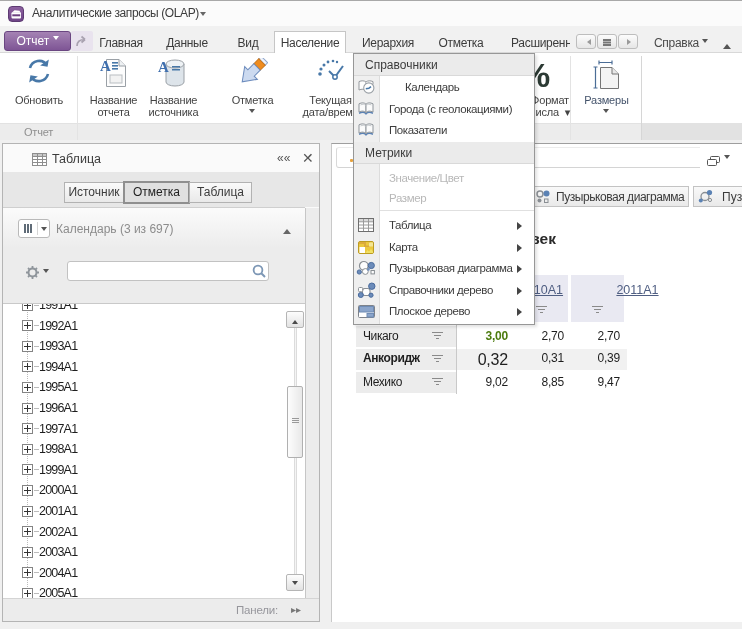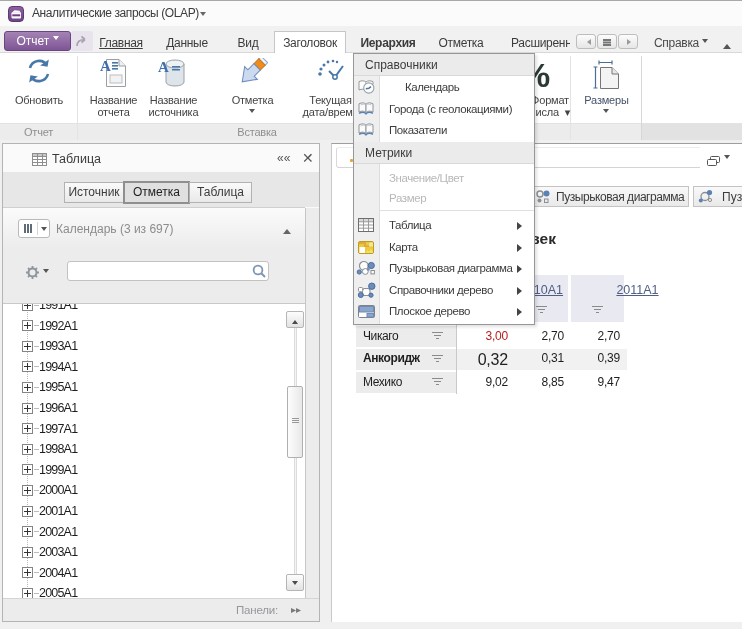--- a/index.html
+++ b/index.html
@@ -25,26 +25,26 @@
 
   <div class="abs" style="left:0;top:26px;width:742px;height:27px;background:#f1f1f1;border-bottom:1px solid #d8d8d8;box-sizing:border-box;"></div>
 
   <div class="abs" style="left:4px;top:31px;width:67px;height:20px;border-radius:3px;background:linear-gradient(#a583b4,#7e5595);border:1px solid #6a4681;box-sizing:border-box;color:#fff;font-size:12px;text-align:center;line-height:18px;">Отчет <span style="display:inline-block;vertical-align:2px;width:0;height:0;border:3px solid transparent;border-top:4px solid #fff;"></span></div>
   <div class="abs" style="left:71px;top:31px;width:22px;height:20px;border-radius:2px;background:#e9e3ee;">
     <svg width="22" height="20">
         <path d="M6 15 C6 9.5,10 8.5,14 8.5 M14 8.5 L10.5 5.5 M14 8.5 L10.5 11.5" fill="none" stroke="#a9a2b0" stroke-width="1.7"></path>
       </svg>
   </div>
 
-  <div class="abs tabtxt" style="left:94px;top:36px;width:54px;text-align:center;text-decoration:underline;">Главная</div>
+  <div class="abs tabtxt" style="left:94px;top:36px;width:54px;text-align:center;">Главная</div>
   <div class="abs tabtxt" style="left:160px;top:36px;width:54px;text-align:center;">Данные</div>
   <div class="abs tabtxt" style="left:234px;top:36px;width:28px;text-align:center;">Вид</div>
   <div class="abs" style="left:274px;top:31px;width:72px;height:22px;background:#fff;border:1px solid #c6c6c6;border-bottom:none;box-sizing:border-box;"></div>
-  <div class="abs tabtxt" style="left:274px;top:36px;width:72px;text-align:center;">Заголовок</div>
-  <div class="abs tabtxt" style="left:358px;top:36px;width:60px;text-align:center;font-weight:bold;">Иерархия</div>
+  <div class="abs tabtxt" style="left:274px;top:36px;width:72px;text-align:center;">Население</div>
+  <div class="abs tabtxt" style="left:358px;top:36px;width:60px;text-align:center;">Иерархия</div>
   <div class="abs tabtxt" style="left:431px;top:36px;width:60px;text-align:center;">Отметка</div>
   <div class="abs tabtxt" style="left:511px;top:36px;width:59px;overflow:hidden;white-space:nowrap;">Расширенные</div>
 
   <div class="abs" style="left:576px;top:34px;width:20px;height:15px;border:1px solid #bdbdbd;border-radius:3px;background:linear-gradient(#fcfcfc,#e6e6e6);box-sizing:border-box;">
       <div style="margin:3.5px 0 0 7px;width:0;height:0;border:3px solid transparent;border-right:4px solid #9a9a9a;"></div>
     </div>
   <div class="abs" style="left:597px;top:34px;width:20px;height:15px;border:1px solid #bdbdbd;border-radius:3px;background:linear-gradient(#fcfcfc,#e6e6e6);box-sizing:border-box;">
       <div style="margin:4px 0 0 5px;width:8px;height:1.5px;background:#777;box-shadow:0 2.5px 0 #777,0 5px 0 #777;"></div>
     </div>
   <div class="abs" style="left:618px;top:34px;width:20px;height:15px;border:1px solid #bdbdbd;border-radius:3px;background:linear-gradient(#fcfcfc,#e6e6e6);box-sizing:border-box;">
@@ -54,21 +54,20 @@
   <div class="abs" style="left:723px;top:40px;width:0;height:0;border:4px solid transparent;border-bottom:5px solid #555;"></div>
 
   <div class="abs" style="left:0;top:53px;width:742px;height:70px;background:#fff;"></div>
   <div class="abs" style="left:0;top:123px;width:742px;height:17px;background:#ececec;border-top:1px solid #e2e2e2;box-sizing:border-box;"></div>
   <div class="abs" style="left:641px;top:123px;width:101px;height:17px;background:#e2e2e2;"></div>
 
   <div class="abs" style="left:77px;top:56px;width:1px;height:84px;background:#e3e3e3;"></div>
   <div class="abs" style="left:570px;top:56px;width:1px;height:84px;background:#e3e3e3;"></div>
   <div class="abs" style="left:641px;top:56px;width:1px;height:84px;background:#d6d6d6;"></div>
   <div class="abs lbl" style="left:0px;top:126px;width:77px;color:#8f8f8f;">Отчет</div>
-  <div class="abs lbl" style="left:77px;top:126px;width:360px;color:#8f8f8f;">Вставка</div>
 
   <div class="abs" style="left:25px;top:57px;width:28px;height:28px;">
     <svg width="28" height="28" viewBox="0 0 28 28">
       <path d="M5 11 A9.5 9.5 0 0 1 22 8" fill="none" stroke="#4878a8" stroke-width="2.6"></path>
       <path d="M23 2 L23 9.5 L15.5 9.5 Z" fill="#4878a8" transform="rotate(10 21 7)"></path>
       <path d="M23 17 A9.5 9.5 0 0 1 6 20" fill="none" stroke="#4878a8" stroke-width="2.6"></path>
       <path d="M5 26 L5 18.5 L12.5 18.5 Z" fill="#4878a8" transform="rotate(10 7 21)"></path>
     </svg>
   </div>
   <div class="abs lbl" style="left:3px;top:94px;width:72px;">Обновить</div>
@@ -390,21 +389,21 @@
         <div style="position:absolute;left:4px;top:6px;width:3px;height:1.4px;background:#8a8a8a;"></div>
       </div>
       <div class="abs" style="left:456px;top:275px;width:1px;height:119px;background:#c9c9c9;"></div>
       <div class="abs" style="left:356px;top:326px;width:100px;height:21px;background:#ececec;"></div>
       <div class="abs" style="left:363px;top:328.5px;font-size:12px;letter-spacing:-0.4px;color:#1e1e1e;">Чикаго</div>
       <div class="abs" style="left:432px;top:332px;width:11px;height:10px;">
         <div style="position:absolute;left:0;top:0;width:11px;height:1.4px;background:#8a8a8a;"></div>
         <div style="position:absolute;left:2px;top:3px;width:7px;height:1.4px;background:#8a8a8a;"></div>
         <div style="position:absolute;left:4px;top:6px;width:3px;height:1.4px;background:#8a8a8a;"></div>
       </div>
-      <div class="abs" style="left:459px;top:328.5px;width:49px;text-align:right;font-size:12px;letter-spacing:-0.2px;color:#b91c1c;">3,00</div>
+      <div class="abs" style="left:459px;top:328.5px;width:49px;text-align:right;font-size:12px;letter-spacing:-0.2px;color:#4d7c0f;font-weight:bold;">3,00</div>
       <div class="abs" style="left:515px;top:328.5px;width:49px;text-align:right;font-size:12px;letter-spacing:-0.2px;color:#1e1e1e;">2,70</div>
       <div class="abs" style="left:571px;top:328.5px;width:49px;text-align:right;font-size:12px;letter-spacing:-0.2px;color:#1e1e1e;">2,70</div>
       <div class="abs" style="left:457px;top:348.5px;width:170px;height:21px;background:#f1f1f1;"></div>
       <div class="abs" style="left:356px;top:348.5px;width:100px;height:21px;background:#ececec;"></div>
       <div class="abs" style="left:363px;top:351px;font-size:12px;letter-spacing:-0.4px;color:#1e1e1e;font-weight:bold;">Анкоридж</div>
       <div class="abs" style="left:432px;top:354.5px;width:11px;height:10px;">
         <div style="position:absolute;left:0;top:0;width:11px;height:1.4px;background:#8a8a8a;"></div>
         <div style="position:absolute;left:2px;top:3px;width:7px;height:1.4px;background:#8a8a8a;"></div>
         <div style="position:absolute;left:4px;top:6px;width:3px;height:1.4px;background:#8a8a8a;"></div>
       </div>

